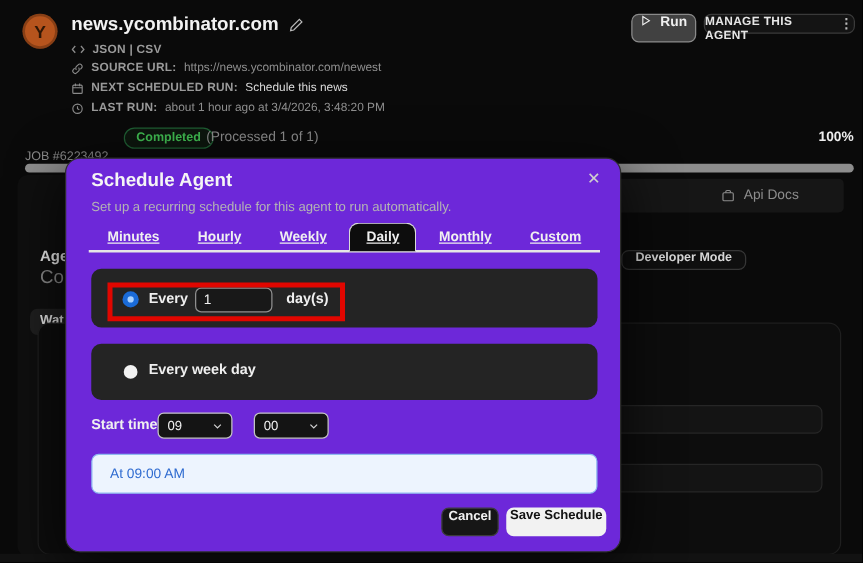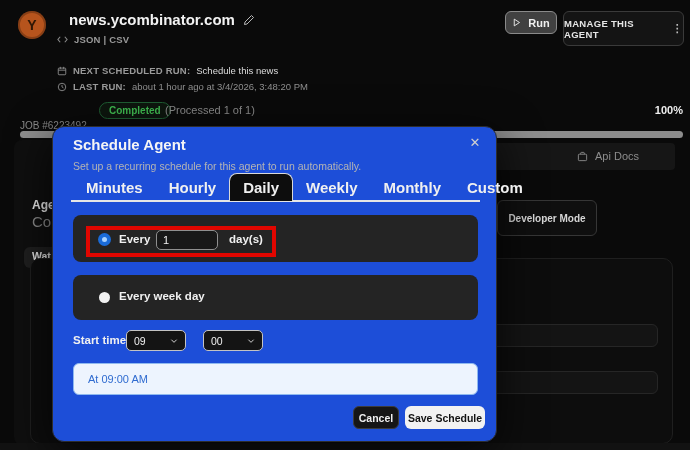--- a/index.html
+++ b/index.html
@@ -11,31 +11,31 @@
   }
   .abs { position:absolute; }
 
   
   .logo {
     left:18px; top:11px; width:28px; height:28px; border-radius:50%;
     background:#b6541d; color:#301705; font-weight:bold; font-size:14px;
     display:flex; align-items:center; justify-content:center;
     box-shadow:inset 0 0 0 2px rgba(0,0,0,.25);
   }
-  .agent-title { left:57px; top:11px; font-size:15px; font-weight:bold; color:#f2f2f2; display:flex; align-items:center; gap:8px;margin-left:12px; }
+  .agent-title { left:57px; top:11px; font-size:15px; font-weight:bold; color:#f2f2f2; display:flex; align-items:center; gap:8px; }
   .agent-title svg { color:#b9b9b9; }
   .meta-row { left:57px; height:13px; display:flex; align-items:center; gap:6px; font-size:9.5px; color:#9a9a9a; }
   .meta-row .lbl { font-weight:bold; letter-spacing:.2px; }
   .meta-row .val { color:#8f8f8f; }
   .meta-row .val-bright { color:#dcdcdc; }
   .meta-row svg { flex:0 0 auto; color:#8a8a8a; }
 
-  .btn { display:flex; align-items:center; justify-content:center; gap:7px; border-radius:6px; cursor:pointer; }
+  .btn { display:flex; justify-content:center; gap:7px; border-radius:6px; cursor:pointer; }
   .run-btn { left:505px; top:11px; width:52px; height:23px; background:#414141; border:1px solid #8a8a8a; color:#f0f0f0; font-size:11px; font-weight:bold; }
-  .manage-btn { left:563px; top:11px; width:121px; height:35px; background:#141414; border:1px solid #3a3a3a; color:#e6e6e6; font-size:9.5px; font-weight:bold; letter-spacing:.3px; }
+  .manage-btn { left:563px; top:11px; width:121px; height:16px; background:#141414; border:1px solid #3a3a3a; color:#e6e6e6; font-size:9.5px; font-weight:bold; letter-spacing:.3px; }
   .manage-btn .kebab { color:#bbb; font-size:11px; margin-left:3px; }
 
   
   .job-id { left:20px; top:104px; font-size:10px; color:#8a8a8a;margin-top:16px; }
   .status-badge {
     left:99px; top:102px; padding:2px 9px; border-radius:999px; font-size:10px; font-weight:bold;
     color:#3fb950; background:rgba(46,160,67,.08); border:1px solid #1f5e33;
   }
   .processed { left:165px; top:104px; font-size:11px; color:#8a8a8a; }
   .pct { right:7px; top:104px; font-size:11px; font-weight:bold; color:#ededed; }
@@ -43,38 +43,38 @@
 
   
   .apidocs-row { left:20px; top:143px; width:655px; height:27px; background:#161616; border-radius:4px; }
   .apidocs-label { left:577px; top:150px; display:flex; gap:7px; align-items:center; font-size:11px; color:#8d8d8d; }
   .left-panel { left:14px; top:140px; width:330px; height:305px; background:#0f0f0f; border-radius:8px; }
   .cfg-head { left:32px; top:198px; font-size:12px; font-weight:bold; color:#eaeaea; }
   .cfg-sub { left:32px; top:213px; font-size:15px; color:#8a8a8a; }
   .nav-hl { left:24px; top:247px; width:30px; height:21px; background:#1f1f1f; border-radius:6px 0 0 6px; }
   .nav-item { left:32px; font-size:10.5px; color:#8f8f8f; }
   .nav-item.active { color:#e3e3e3; font-weight:bold; }
-  .dev-btn { left:497px; top:200px; width:100px; height:36px; background:#0f0f0f; border:1px solid #363636; color:#d6d6d6; font-size:10px; font-weight:bold; }
+  .dev-btn { left:497px; top:200px; width:100px; height:16px; background:#0f0f0f; border:1px solid #363636; color:#d6d6d6; font-size:10px; font-weight:bold; }
   .savecfg-btn { left:601px; top:200px; width:74px; height:24px; background:#b9b9b9; color:#141414; font-size:10px; font-weight:bold; }
   .right-panel { left:30px; top:258px; width:643px; height:186px; background:#0d0d0d; border:1px solid #1f1f1f; border-radius:10px; }
   .ghost-input { left:470px; width:188px; height:23px; background:#141414; border:1px solid #262626; border-radius:6px; }
   .bottom-strip { left:0; top:443px; width:690px; height:7px; background:#121212; }
 
   
   .modal {
     left:52px; top:126px; width:445px; height:316px;
-    background:#1d4ed8; border:1px solid #2d2d2d; border-radius:12px;
+    background:#6d28d9; border:1px solid #2d2d2d; border-radius:12px;
     box-shadow:0 12px 45px rgba(0,0,0,.75);
   }
   .modal .abs { position:absolute; }
   .m-title { left:20px; top:9px; font-size:15px; font-weight:bold; color:#f5f5f5; }
   .m-close { right:12px; top:6px; width:18px; height:18px; color:#cfcfcf; font-size:13px; display:flex; align-items:center; justify-content:center; cursor:pointer; }
   .m-sub { left:20px; top:33px; font-size:10.5px; color:#b4b4b4; }
   .tabs { left:20px; top:50px; width:405px; height:24px; display:flex; align-items:flex-end; justify-content:space-between; }
-  .tab { font-size:15px; font-weight:bold; color:#f0f0f0; padding:5px 13px; cursor:pointer; }
+  .tab { font-size:11px; font-weight:bold; color:#f0f0f0; padding:5px 13px; cursor:pointer;text-decoration:underline; }
   .tab.active { border:1px solid #d9d9d9; border-bottom:none; border-radius:8px 8px 0 0; background:#0d0d0d; position:relative; z-index:2; }
   .tabline { left:18px; top:73px; width:409px; height:2px; background:#e6e6e6; }
 
   .opt-card { left:20px; width:405px; background:#242424; border-radius:8px; }
   .red-box { left:33px; top:99px; width:190px; height:31px; border:4px solid #e10600; z-index:3; pointer-events:none; }
   .radio-on { width:13px; height:13px; border-radius:50%; background:#1a6bd8; display:flex; align-items:center; justify-content:center; cursor:pointer; }
   .radio-on .dot { width:5px; height:5px; border-radius:50%; background:#a9d2ff; }
   .radio-off { width:11px; height:11px; border-radius:50%; background:#f2f2f2; cursor:pointer; }
   .opt-label { font-size:11.5px; font-weight:bold; color:#f0f0f0; }
   .num-input {
@@ -106,20 +106,28 @@
     <svg width="12" height="12" viewBox="0 0 24 24" fill="none" stroke="currentColor" stroke-width="2">
         <path d="M17 3l4 4L8 20l-5 1 1-5L17 3z"></path>
       </svg>
   </div>
   <div class="abs meta-row" style="top:33px;">
     <svg width="11" height="9" viewBox="0 0 24 16" fill="none" stroke="currentColor" stroke-width="2.4">
         <path d="M7 2L2 8l5 6M17 2l5 6-5 6"></path>
       </svg>
     <span class="lbl">JSON | CSV</span>
   </div>
+  <div class="abs meta-row" style="top:48px;">
+    <svg width="10" height="10" viewBox="0 0 24 24" fill="none" stroke="currentColor" stroke-width="2.2">
+        <path d="M10 14a4.5 4.5 0 0 1 0-6.4l3.2-3.2a4.5 4.5 0 0 1 6.4 6.4L17.5 13"></path>
+        <path d="M14 10a4.5 4.5 0 0 1 0 6.4l-3.2 3.2a4.5 4.5 0 0 1-6.4-6.4L6.5 11"></path>
+      </svg>
+    <span class="lbl">SOURCE URL:</span>
+    <span class="val">https://news.ycombinator.com/newest</span>
+  </div>
   <div class="abs meta-row" style="top:64px;">
     <svg width="10" height="10" viewBox="0 0 24 24" fill="none" stroke="currentColor" stroke-width="2.2">
         <rect x="3" y="5" width="18" height="16" rx="2"></rect>
         <path d="M3 10h18M8 2v5M16 2v5"></path>
       </svg>
     <span class="lbl">NEXT SCHEDULED RUN:</span>
     <span class="val-bright">Schedule this news</span>
   </div>
   <div class="abs meta-row" style="top:80px;">
     <svg width="10" height="10" viewBox="0 0 24 24" fill="none" stroke="currentColor" stroke-width="2.2">
@@ -175,22 +183,22 @@
   <div class="abs bottom-strip"></div>
 
   <div class="abs modal">
     <div class="abs m-title">Schedule Agent</div>
     <div class="abs m-close">✕</div>
     <div class="abs m-sub">Set up a recurring schedule for this agent to run automatically.</div>
 
     <div class="abs tabs">
       <div class="tab">Minutes</div>
       <div class="tab">Hourly</div>
+      <div class="tab">Weekly</div>
       <div class="tab active">Daily</div>
-      <div class="tab">Weekly</div>
       <div class="tab">Monthly</div>
       <div class="tab">Custom</div>
     </div>
     <div class="abs tabline"></div>
 
     <div class="abs opt-card" style="top:88px; height:47px;"></div>
     <div class="abs radio-on" style="left:45px; top:106px;">
         <span class="dot"></span>
       </div>
     <span class="abs opt-label" style="left:66px; top:106px;">Every</span>

